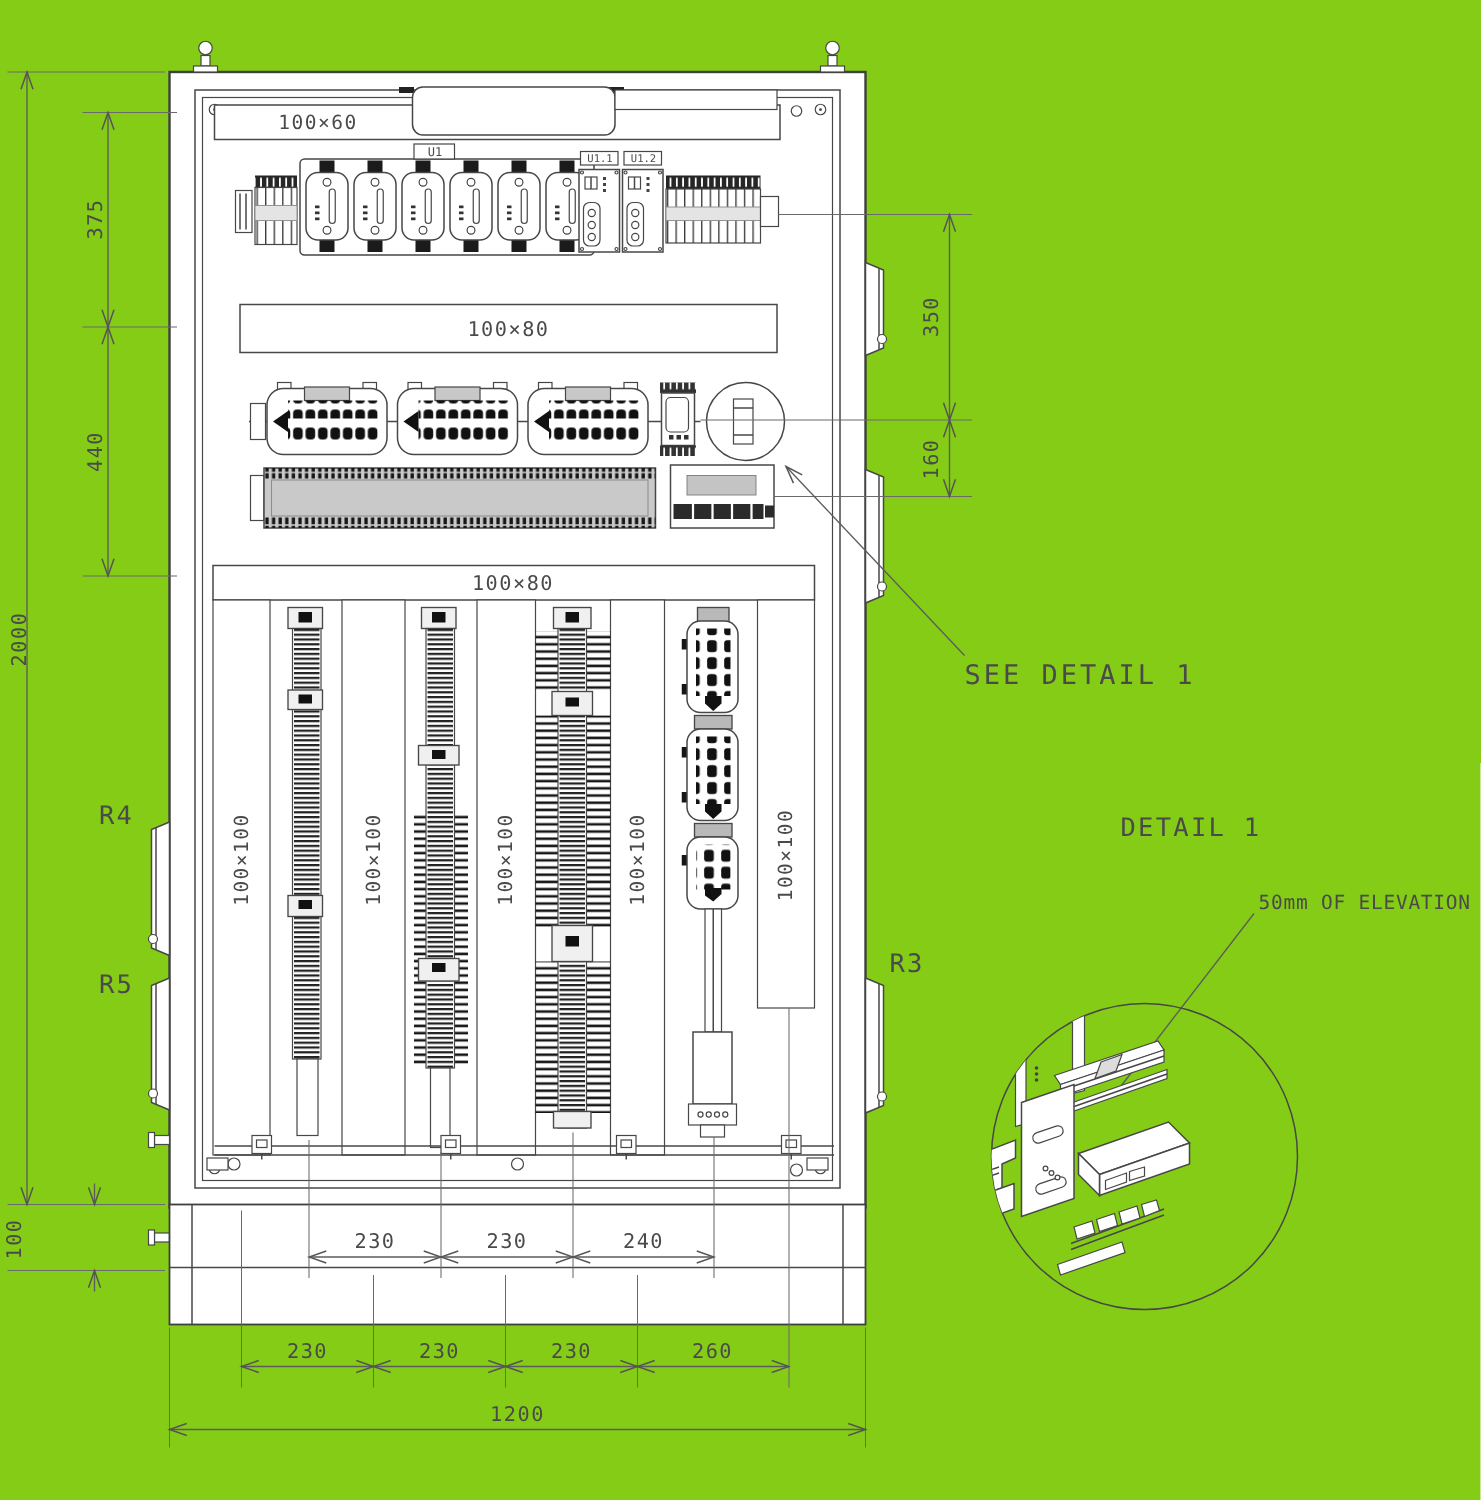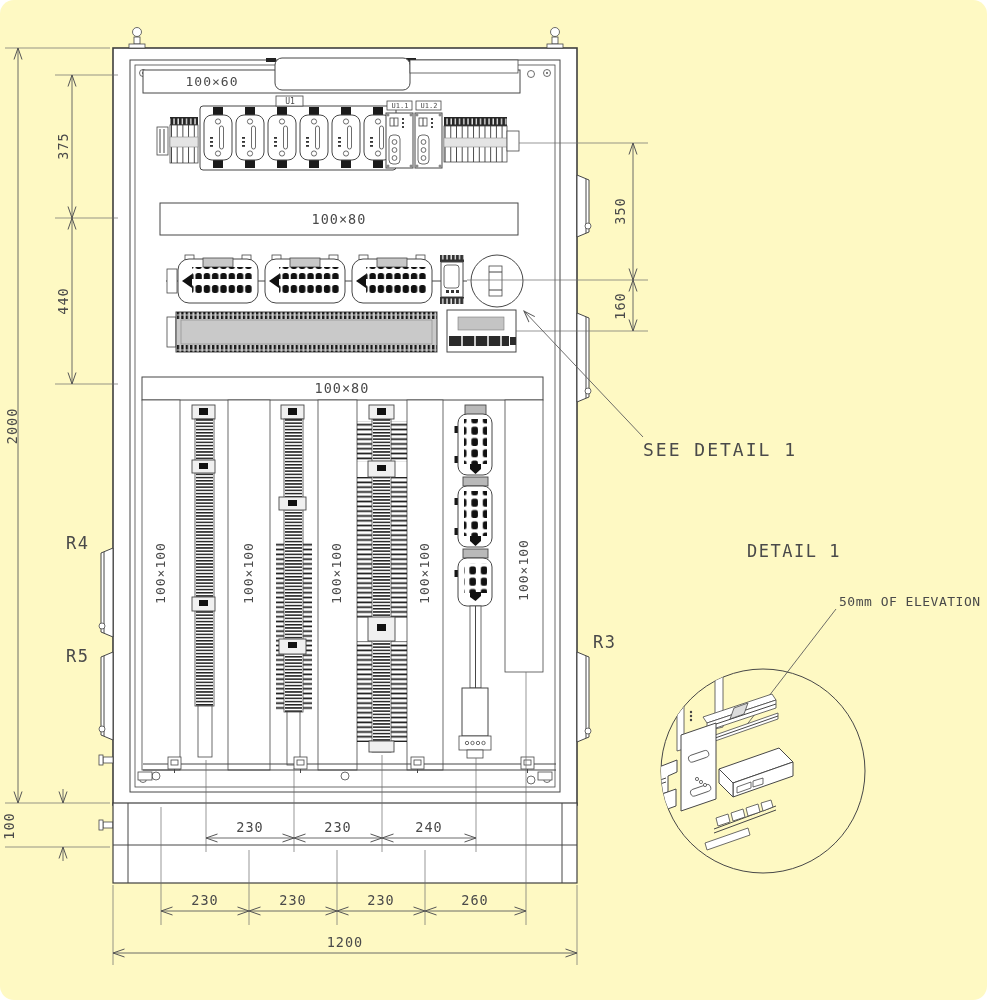--- a/index.html
+++ b/index.html
@@ -1,16 +1,16 @@
 <!DOCTYPE html>
 <html><head>
 <meta charset="utf-8">
 <style>
   html,body{margin:0;padding:0;background:#ffffff;}
-  .stage{width:987px;height:1000px;position:relative;background:#fef9c3;overflow:hidden;border-radius:14px;}
+  .stage{width:987px;height:1000px;position:relative;background:#84cc16;overflow:hidden;}
   svg{display:block;}
   text{font-family:"DejaVu Sans Mono","Liberation Mono",monospace;fill:#4a4a4a;letter-spacing:1px;}
   .t13{font-size:13px;}
   .t14{font-size:13.5px;}
   .t18{font-size:18px;letter-spacing:2px;}
   .t17{font-size:17px;letter-spacing:1.5px;}
   .t12{font-size:13px;letter-spacing:0.5px;}
   .t8{font-size:8px;letter-spacing:0;}
   .t7{font-size:7px;letter-spacing:0;}
   .ln{stroke:#474747;stroke-width:1;fill:none;}

